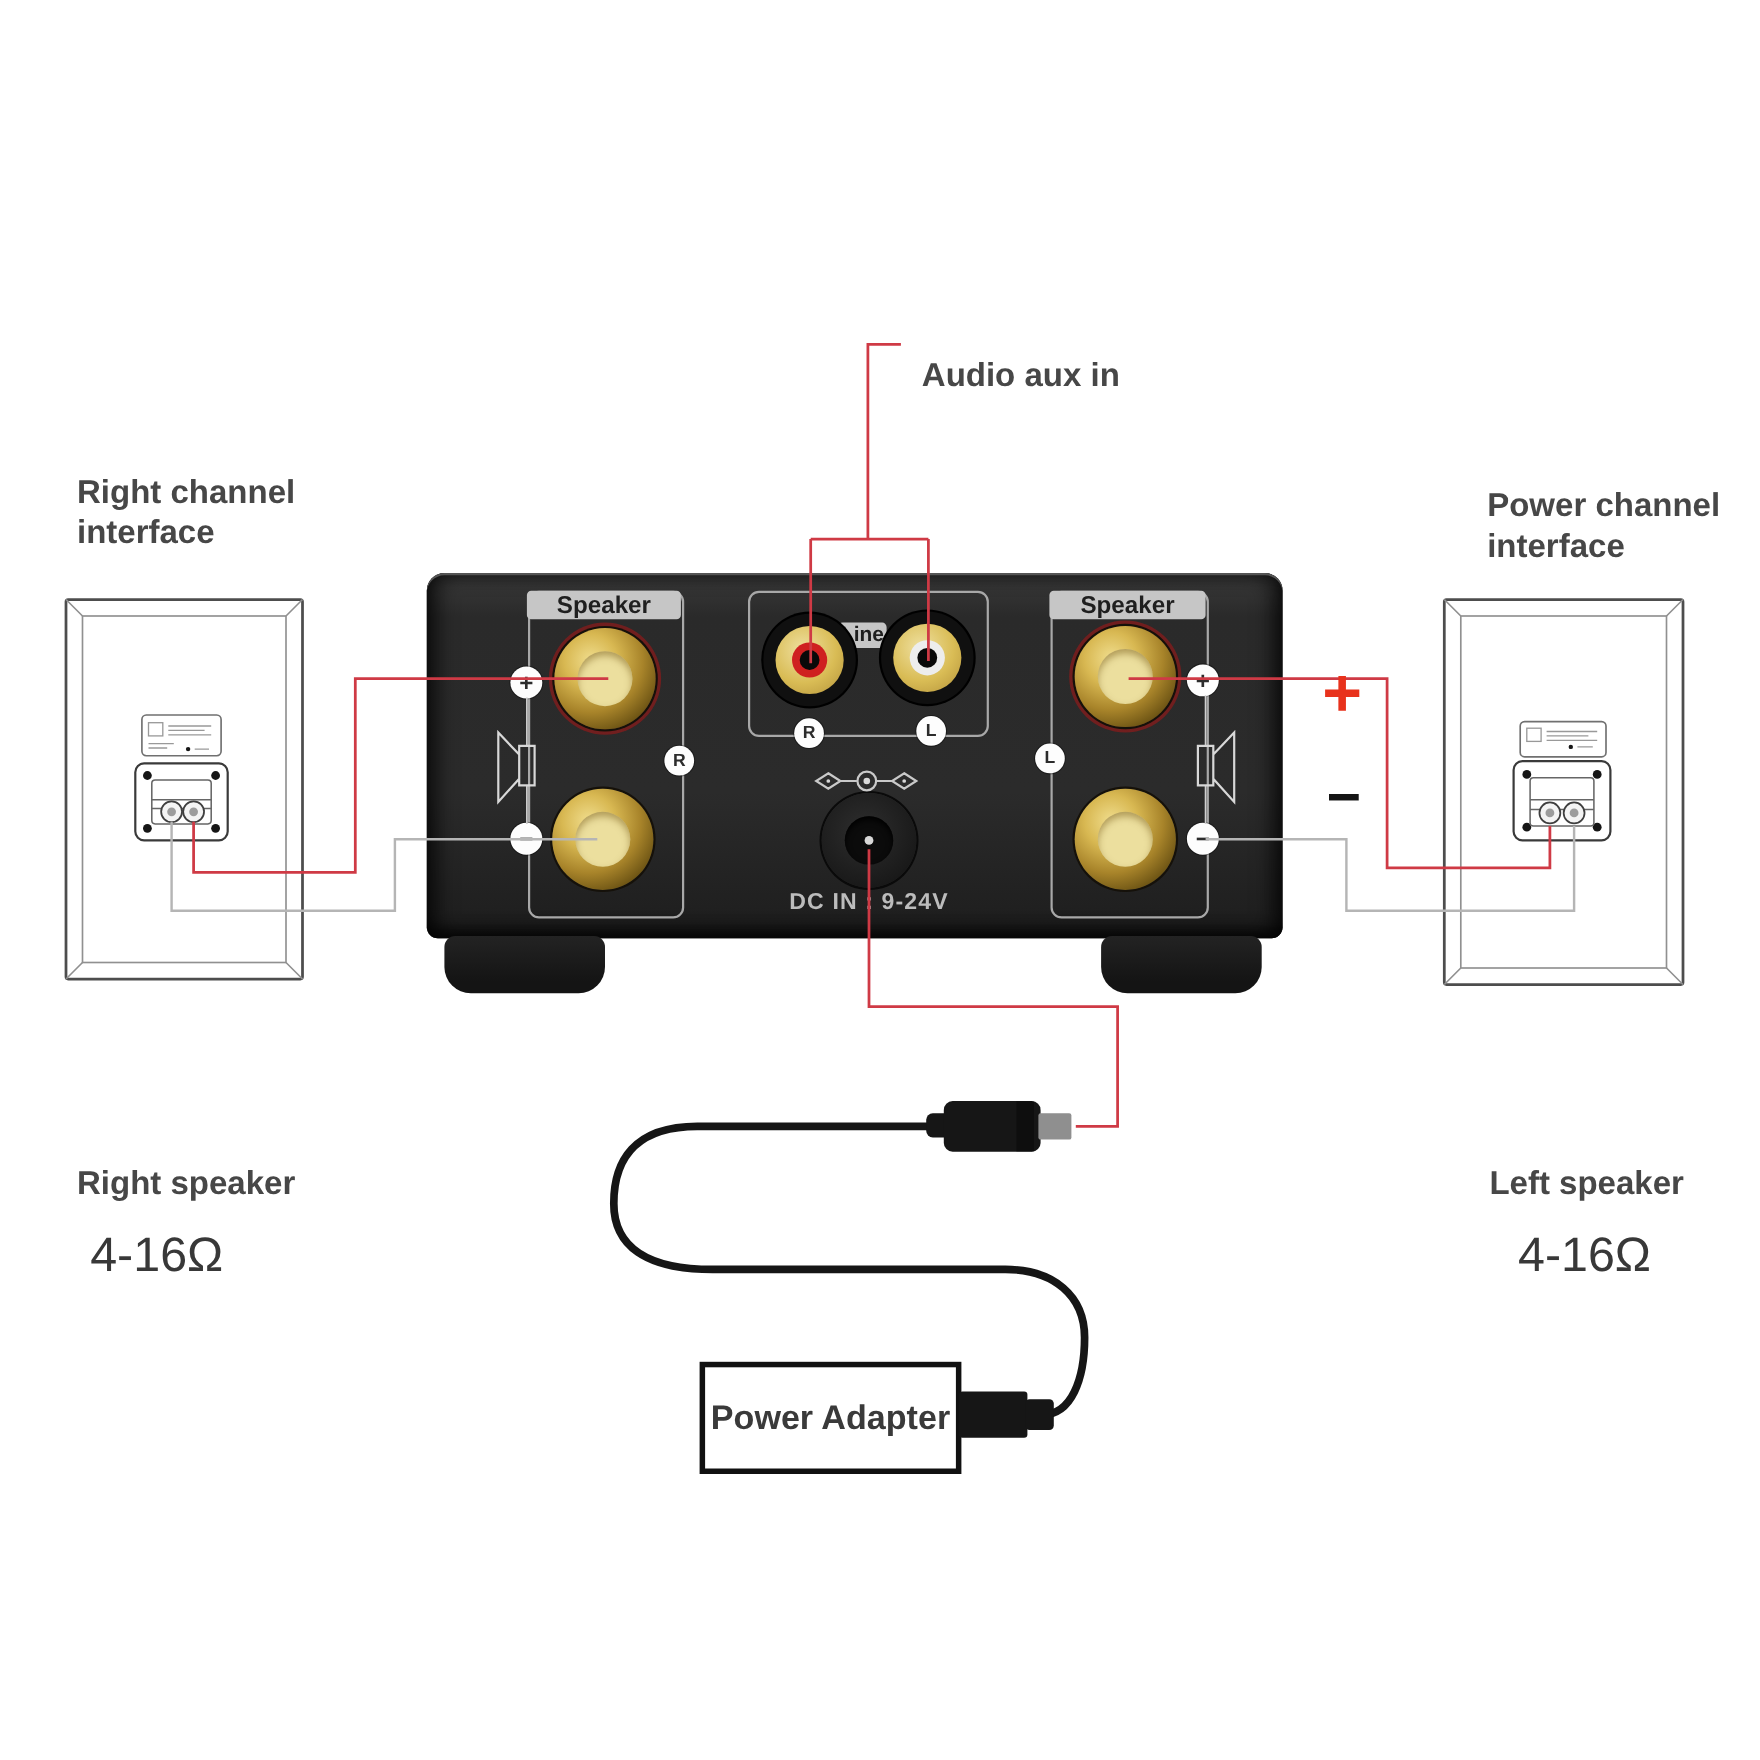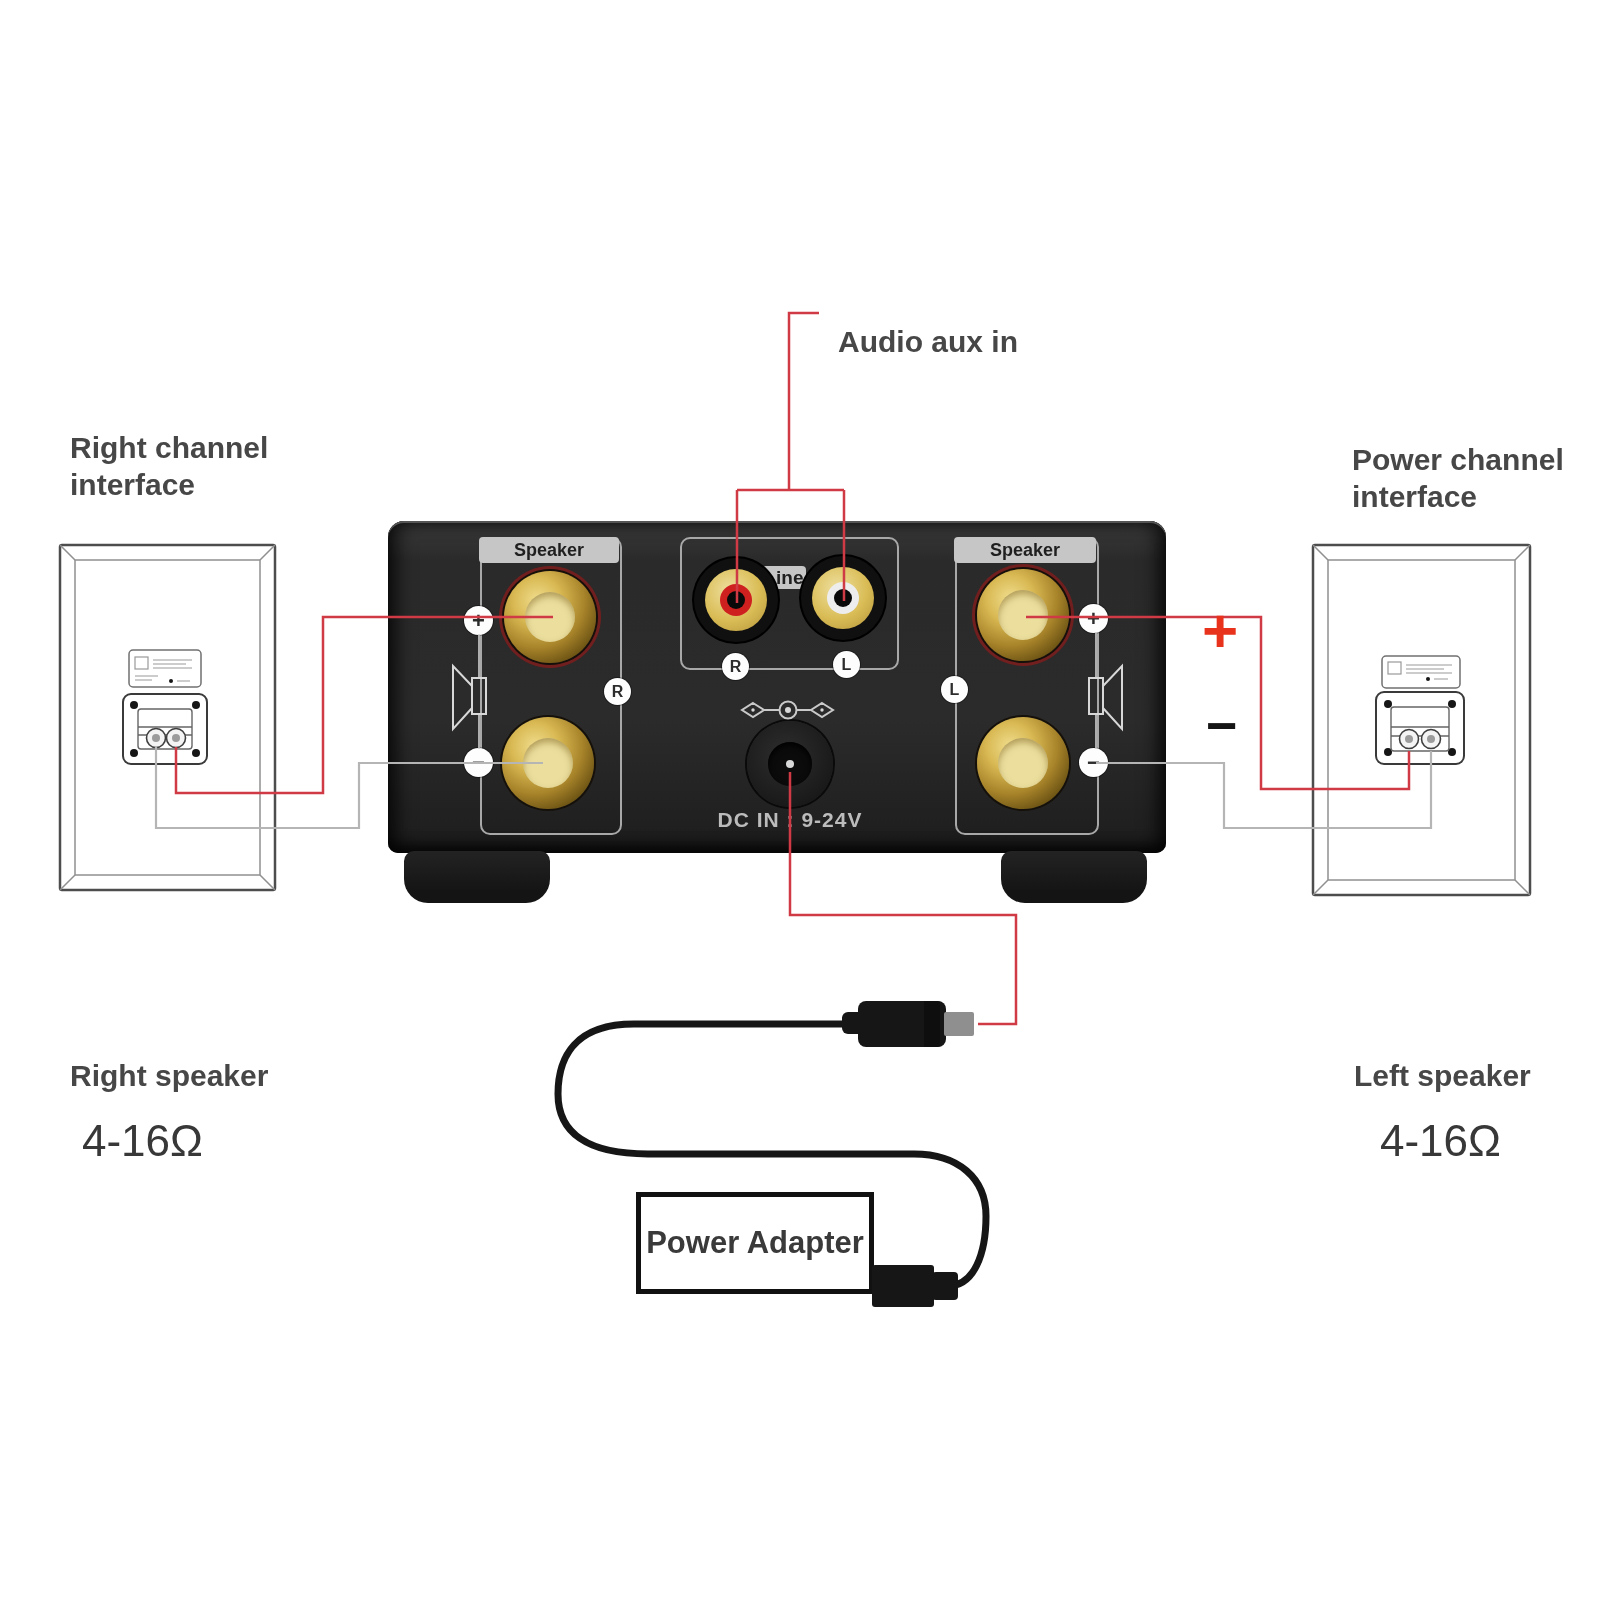--- a/index.html
+++ b/index.html
@@ -22,21 +22,21 @@
   }
   .amp-foot{position:absolute;top:851px;width:146px;height:52px;z-index:1;background:linear-gradient(180deg,#232323,#141414 80%);border-radius:10px 10px 24px 24px;}
   .foot-left{left:404px}.foot-right{left:1001px}
 
   .section-box{position:absolute;border:2px solid #a8a8a8;border-radius:10px;z-index:1;}
   .sec-speaker-left{left:480px;top:537px;width:138px;height:294px;}
   .sec-speaker-right{left:955px;top:537px;width:140px;height:294px;}
   .sec-line{left:680px;top:537px;width:215px;height:129px;}
 
   .pill{position:absolute;background:var(--pill-gray);border-radius:4px;display:flex;align-items:center;justify-content:center;color:#1f1f1f;font-weight:700;z-index:1;}
-  .pill-speaker{font-size:18px;height:26px;}
+  .pill-speaker{font-size:22px;height:26px;}
   .pill-sp-left{left:479px;top:537px;width:140px;}
   .pill-sp-right{left:954px;top:537px;width:142px;}
   .pill-line{left:762px;top:566px;width:44px;height:23px;font-size:19px;}
 
   .post{position:absolute;width:92px;height:92px;border-radius:50%;z-index:1;
     background:radial-gradient(circle at 36% 32%, #f0dd8d 0%, #d8b852 28%, #a8842a 55%, #6d5414 78%, #937322 100%);
     box-shadow:0 0 0 2px #15110a;}
   .post-red-ring{box-shadow:0 0 0 2px #15110a,0 0 0 5px rgba(150,25,25,.65);}
   .post .post-inner{position:absolute;left:21px;top:21px;width:50px;height:50px;border-radius:50%;background:#ecdf9e;box-shadow:inset 0 4px 7px rgba(120,90,20,.5);}
   .post-tl{left:504px;top:571px;}
@@ -70,21 +70,21 @@
   .dc-jack .dc-hole{position:absolute;left:21px;top:21px;width:44px;height:44px;border-radius:50%;background:#0b0b0b;box-shadow:inset 0 3px 6px #000;}
   .dc-jack .dc-pin{position:absolute;left:39px;top:39px;width:8px;height:8px;border-radius:50%;background:#d8d8d8;}
 
   .dc-in-text{position:absolute;left:690px;top:808px;width:200px;text-align:center;color:#bcbcbc;font-weight:700;font-size:21px;letter-spacing:1px;z-index:1;}
 
   
   .marker-plus{position:absolute;left:1202px;top:600px;font-size:62px;font-weight:700;color:var(--accent-red);z-index:3;line-height:1;}
   .marker-minus{position:absolute;left:1206px;top:698px;font-size:54px;font-weight:700;color:#151515;z-index:3;line-height:1;}
 
   
-  .adapter-box{position:absolute;left:636px;top:1192px;width:228px;height:92px;border:5px solid #111;background:#fff;z-index:1;
+  .adapter-box{position:absolute;left:636px;top:1238px;width:228px;height:92px;border:5px solid #111;background:#fff;z-index:1;
     display:flex;align-items:center;justify-content:center;color:#3a3a3a;font-weight:600;font-size:31px;}
 
   
   .wire-red{stroke:var(--wire-red);stroke-width:2.5;fill:none;}
   .wire-gray{stroke:var(--wire-gray);stroke-width:2.2;fill:none;}
   .cable{stroke:var(--cable-black);stroke-width:7;fill:none;stroke-linecap:round;}
   .spk-outer{stroke:var(--line-art);stroke-width:2.5;fill:#fff;}
   .spk-inner{stroke:#909090;stroke-width:1.5;fill:none;}
   .hairline{stroke:#999;stroke-width:1.2;fill:none;}
   .plate{stroke:#707070;stroke-width:1.5;fill:#fff;}

